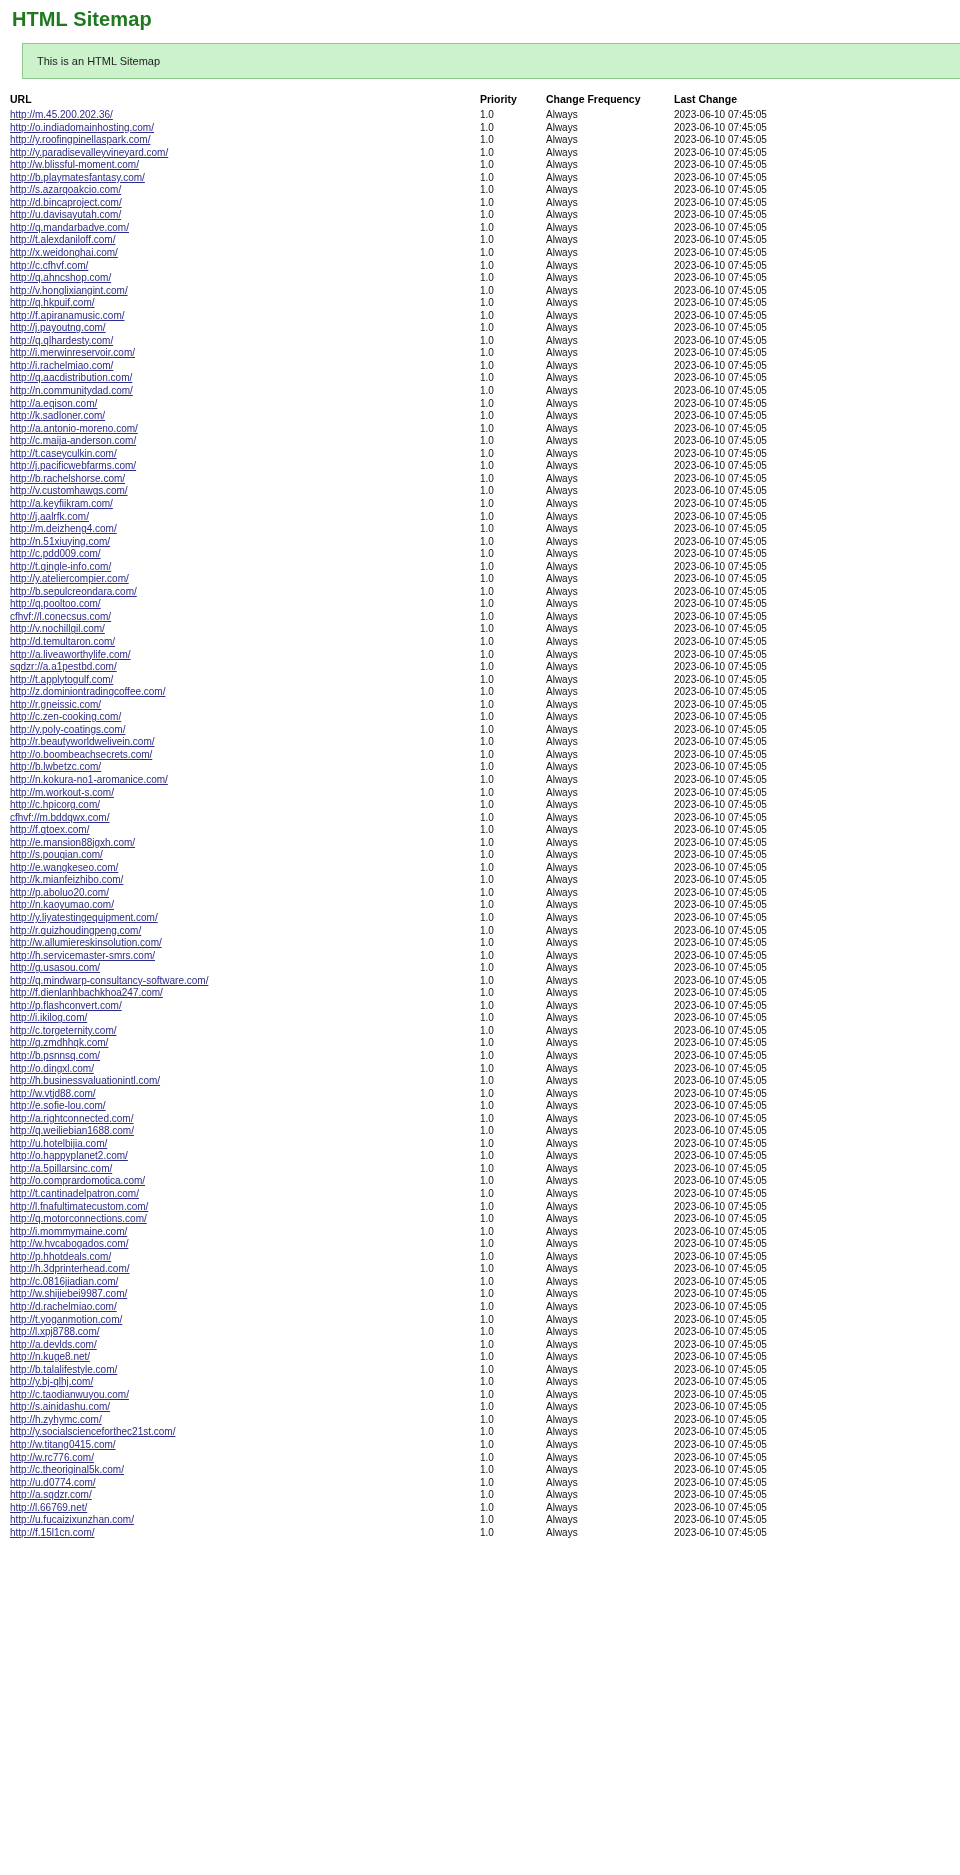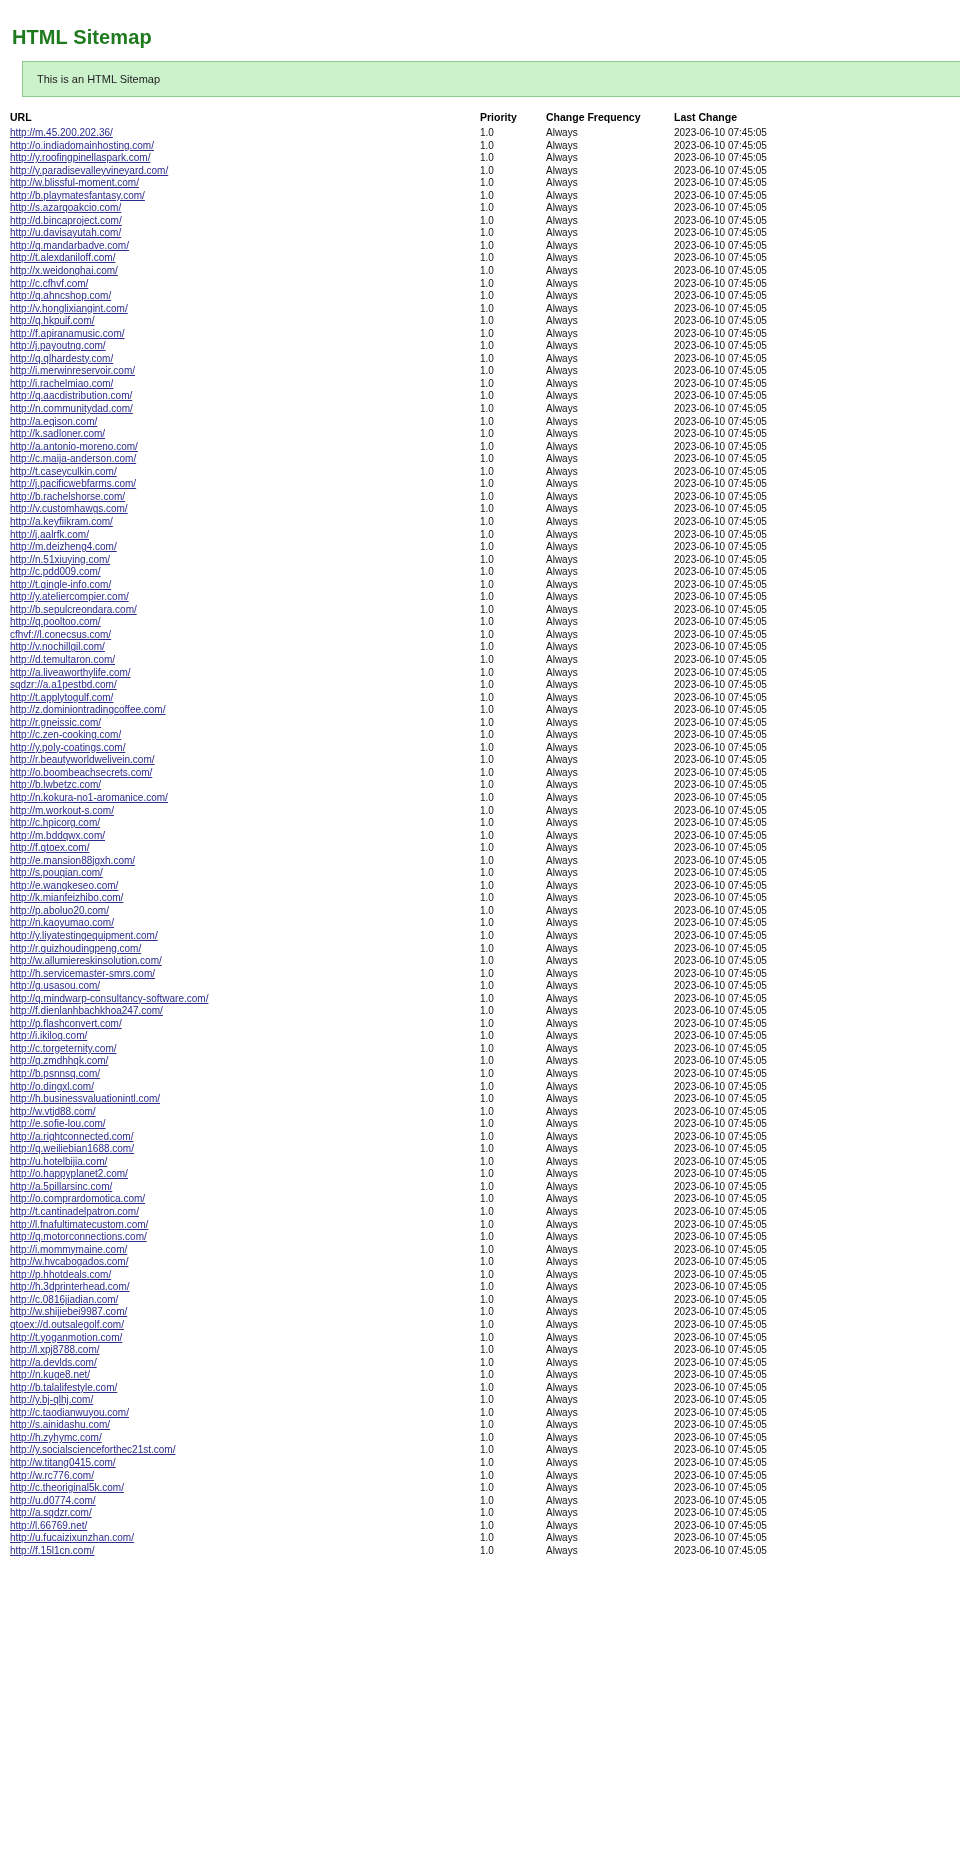--- a/index.html
+++ b/index.html
@@ -16,21 +16,21 @@
   }
   .page {
     padding: 8px 10px 20px 10px;
     box-sizing: border-box;
     width: 960px;
   }
   h1#page-title {
     font-size: 20px;
     font-weight: bold;
     color: #1f7a1f;
-    margin: 18px 0 12px 2px;
+    margin: 0 0 12px 2px;
     letter-spacing: 0.1px;
   }
   .notice {
     background: #ccf2cc;
     border: 1px solid #8dc98d;
     padding: 11px 14px;
     font-size: 11px;
     color: #222;
     margin: 0 0 14px 12px;
     box-sizing: border-box;
@@ -424,21 +424,21 @@
           <td class="col-freq">Always</td>
           <td class="col-last">2023-06-10 07:45:05</td>
         </tr>
         <tr>
           <td class="col-url"><a href="#">http://c.hpicorg.com/</a></td>
           <td class="col-priority">1.0</td>
           <td class="col-freq">Always</td>
           <td class="col-last">2023-06-10 07:45:05</td>
         </tr>
         <tr>
-          <td class="col-url"><a href="#">http://m.bddqwx.com/</a></td>
+          <td class="col-url"><a href="#">cfhvf://m.bddqwx.com/</a></td>
           <td class="col-priority">1.0</td>
           <td class="col-freq">Always</td>
           <td class="col-last">2023-06-10 07:45:05</td>
         </tr>
         <tr>
           <td class="col-url"><a href="#">http://f.qtoex.com/</a></td>
           <td class="col-priority">1.0</td>
           <td class="col-freq">Always</td>
           <td class="col-last">2023-06-10 07:45:05</td>
         </tr>
@@ -658,21 +658,21 @@
           <td class="col-freq">Always</td>
           <td class="col-last">2023-06-10 07:45:05</td>
         </tr>
         <tr>
           <td class="col-url"><a href="#">http://w.shijiebei9987.com/</a></td>
           <td class="col-priority">1.0</td>
           <td class="col-freq">Always</td>
           <td class="col-last">2023-06-10 07:45:05</td>
         </tr>
         <tr>
-          <td class="col-url"><a href="#">qtoex://d.outsalegolf.com/</a></td>
+          <td class="col-url"><a href="#">http://d.rachelmiao.com/</a></td>
           <td class="col-priority">1.0</td>
           <td class="col-freq">Always</td>
           <td class="col-last">2023-06-10 07:45:05</td>
         </tr>
         <tr>
           <td class="col-url"><a href="#">http://t.yoganmotion.com/</a></td>
           <td class="col-priority">1.0</td>
           <td class="col-freq">Always</td>
           <td class="col-last">2023-06-10 07:45:05</td>
         </tr>

